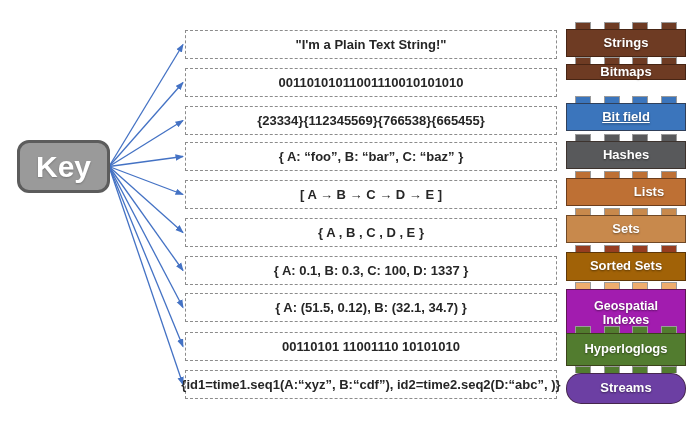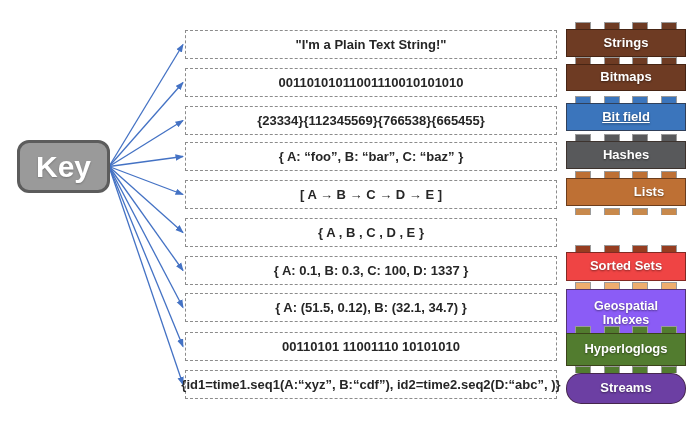--- a/index.html
+++ b/index.html
@@ -124,21 +124,21 @@
 <div>
   <div class="brick" style="top:22px;height:35px">
     <div class="studs">
         <span class="stud" style="background: rgb(110, 59, 35);"></span>
         <span class="stud" style="background: rgb(110, 59, 35);"></span>
         <span class="stud" style="background: rgb(110, 59, 35);"></span>
         <span class="stud" style="background: rgb(110, 59, 35);"></span>
       </div>
     <div class="brick-body" style="background: rgb(110, 59, 35);">Strings</div>
   </div>
-  <div class="brick" style="top:57px;height:34px">
+  <div class="brick" style="top:57px;height:23px">
     <div class="studs">
         <span class="stud" style="background: rgb(110, 59, 35);"></span>
         <span class="stud" style="background: rgb(110, 59, 35);"></span>
         <span class="stud" style="background: rgb(110, 59, 35);"></span>
         <span class="stud" style="background: rgb(110, 59, 35);"></span>
       </div>
     <div class="brick-body" style="background: rgb(110, 59, 35);">Bitmaps</div>
   </div>
   <div class="brick" style="top:96px;height:35px">
     <div class="studs">
@@ -167,38 +167,39 @@
       </div>
     <div class="brick-body" style="background: rgb(190, 112, 52); padding-left: 46px;">Lists</div>
   </div>
   <div class="brick" style="top:208px;height:35px">
     <div class="studs">
         <span class="stud" style="background: rgb(200, 137, 76);"></span>
         <span class="stud" style="background: rgb(200, 137, 76);"></span>
         <span class="stud" style="background: rgb(200, 137, 76);"></span>
         <span class="stud" style="background: rgb(200, 137, 76);"></span>
       </div>
+    <div class="brick-body" style="background: rgb(200, 137, 76);">Sets</div>
   </div>
   <div class="brick" style="top:245px;height:36px">
     <div class="studs">
         <span class="stud" style="background: rgb(150, 61, 32);"></span>
         <span class="stud" style="background: rgb(150, 61, 32);"></span>
         <span class="stud" style="background: rgb(150, 61, 32);"></span>
         <span class="stud" style="background: rgb(150, 61, 32);"></span>
       </div>
-    <div class="brick-body" style="background: #ef4444;">Sorted Sets</div>
+    <div class="brick-body" style="background: #a16207;">Sorted Sets</div>
   </div>
   <div class="brick" style="top:282px;height:45px">
     <div class="studs">
         <span class="stud" style="background: rgb(239, 173, 110);"></span>
         <span class="stud" style="background: rgb(239, 173, 110);"></span>
         <span class="stud" style="background: rgb(239, 173, 110);"></span>
         <span class="stud" style="background: rgb(239, 173, 110);"></span>
       </div>
-    <div class="brick-body" style="padding: 10px 16px; font-size: 12.5px; background: #8b5cf6;">Geospatial Indexes</div>
+    <div class="brick-body" style="padding: 10px 16px; font-size: 12.5px; background: #a21caf;">Geospatial Indexes</div>
   </div>
   <div class="brick" style="top:326px;height:40px">
     <div class="studs">
         <span class="stud" style="background: rgb(82, 124, 47);"></span>
         <span class="stud" style="background: rgb(82, 124, 47);"></span>
         <span class="stud" style="background: rgb(82, 124, 47);"></span>
         <span class="stud" style="background: rgb(82, 124, 47);"></span>
       </div>
     <div class="brick-body" style="background: rgb(82, 124, 47);">Hyperloglogs</div>
   </div>

